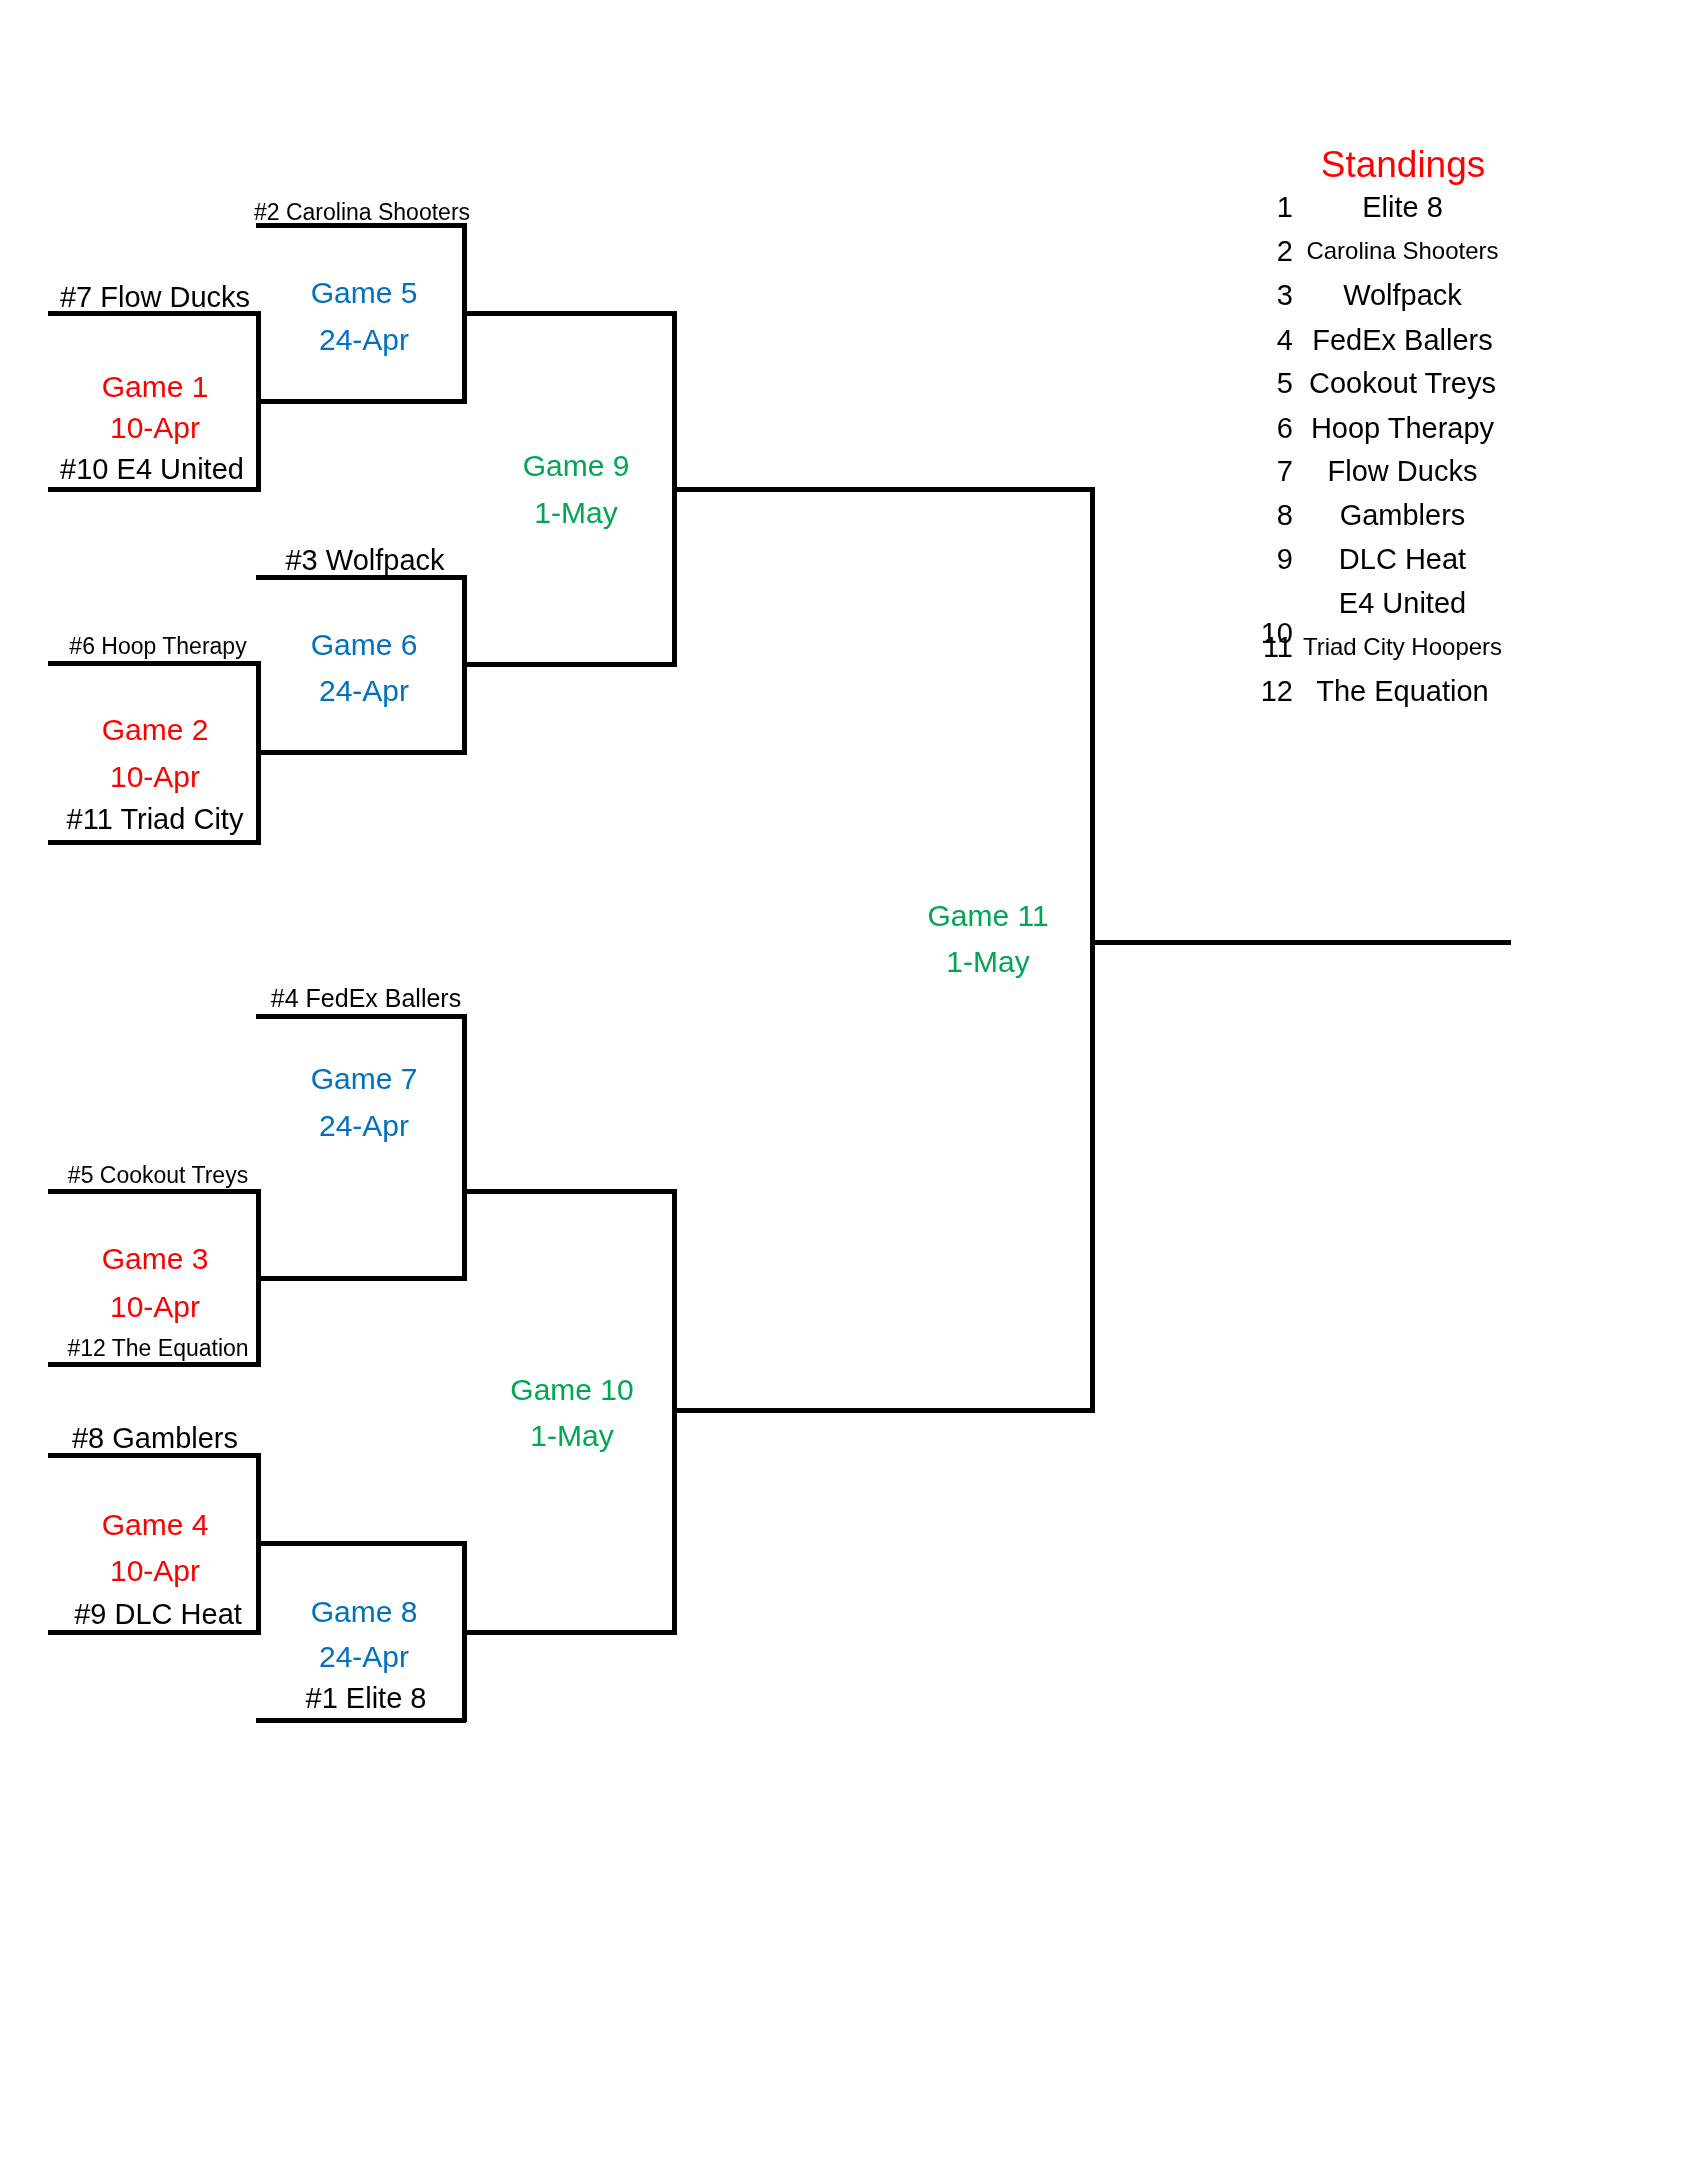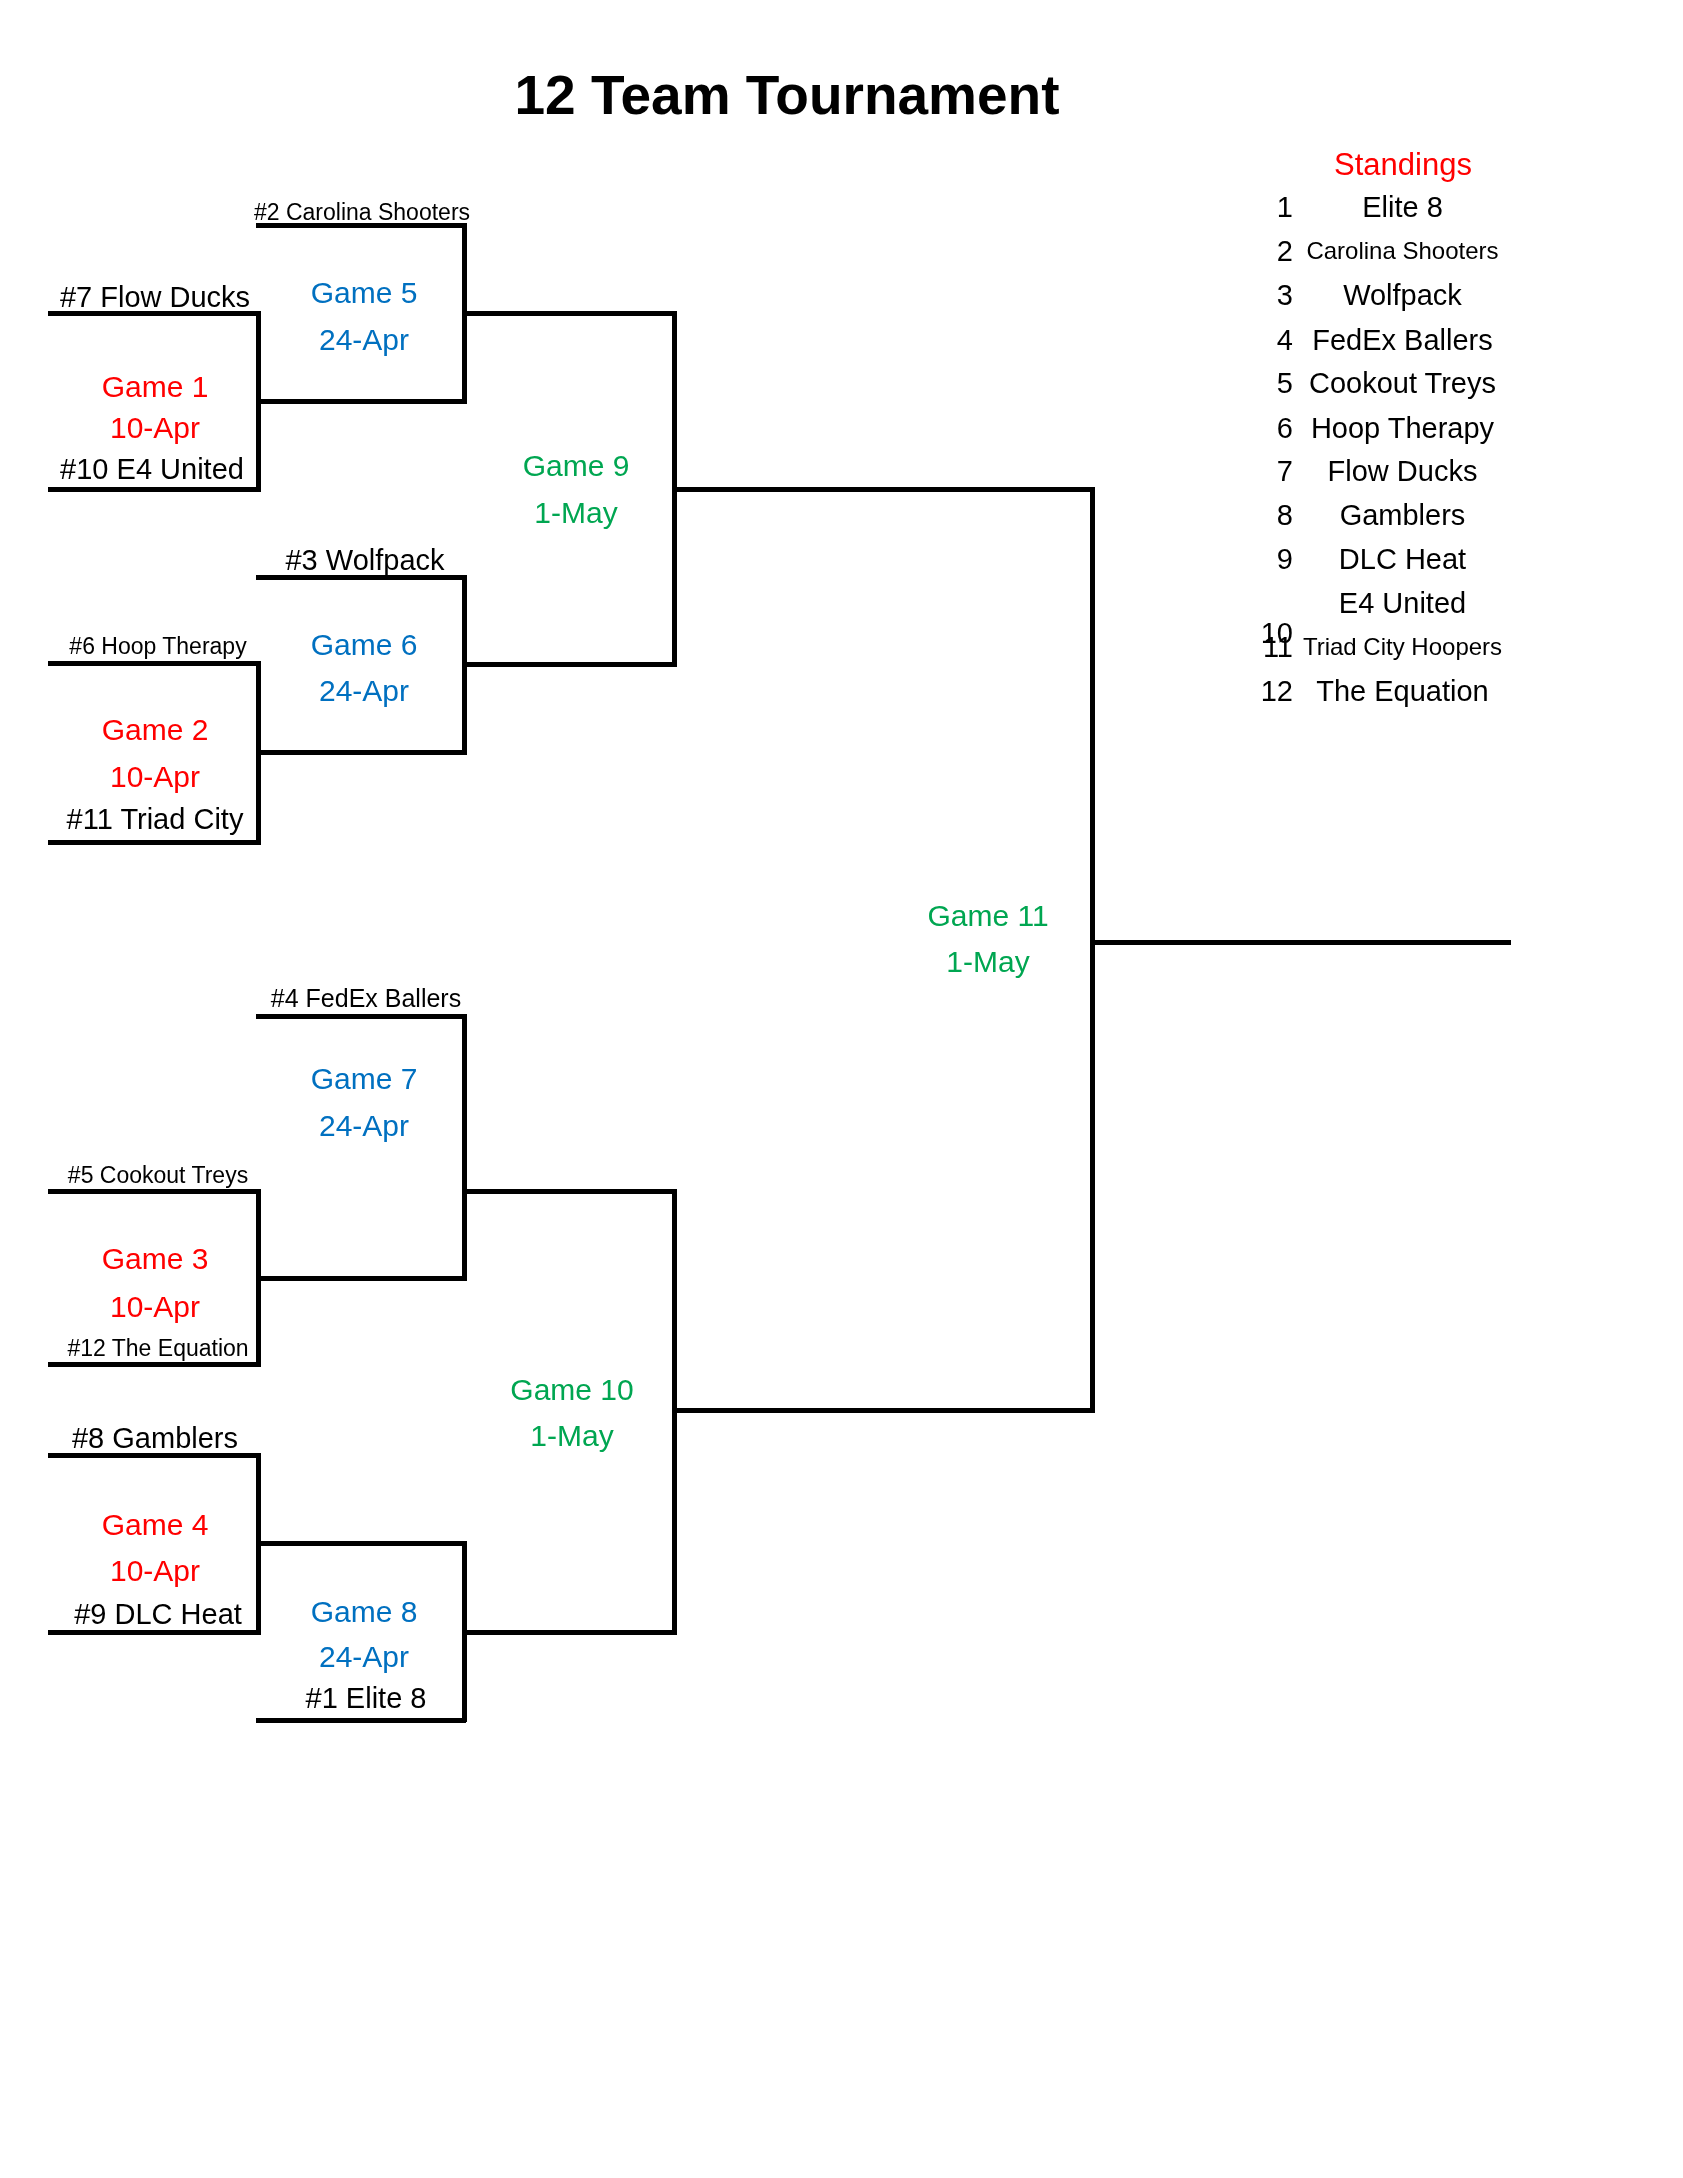--- a/index.html
+++ b/index.html
@@ -9,33 +9,32 @@
   .title{font-weight:bold;font-size:55px;}
   .seed{font-size:29px;}
   .seed.small{font-size:23px;}
   .game{font-size:30px;}
   .red{color:#FF0000;}
   .blue{color:#0070C0;}
   .green{color:#00A651;}
   .hline,.vline{position:absolute;background:#000000;}
   .hline{height:5px;}
   .vline{width:5px;}
-  .st-title{font-size:31px;color:#FF0000;}
+  .st-title{font-size:37px;color:#FF0000;}
   .rank{position:absolute;left:1184px;width:109px;text-align:right;transform:translateY(-50%);
         font-size:29px;color:#000;line-height:1;white-space:nowrap;}
   .team{position:absolute;left:1234px;width:337px;text-align:center;transform:translateY(-50%);
         font-size:29px;color:#000;line-height:1;white-space:nowrap;}
   .team.small{font-size:24px;}
 </style>
 </head>
 <body>
 
 <div class="page">
 
-  <div class="txt title" style="left:787px;top:95px;">12 Team Tournament</div>
 
   <div class="hline" style="left:256px;top:223px;width:210px;"></div>
   <div class="hline" style="left:48px; top:311px;width:213px;"></div>
   <div class="hline" style="left:48px; top:487px;width:213px;"></div>
   <div class="hline" style="left:256px;top:399px;width:210px;"></div>
   <div class="hline" style="left:462px;top:311px;width:214px;"></div>
   <div class="hline" style="left:256px;top:575px;width:210px;"></div>
   <div class="hline" style="left:48px; top:661px;width:213px;"></div>
   <div class="hline" style="left:48px; top:840px;width:213px;"></div>
   <div class="hline" style="left:256px;top:750px;width:210px;"></div>

